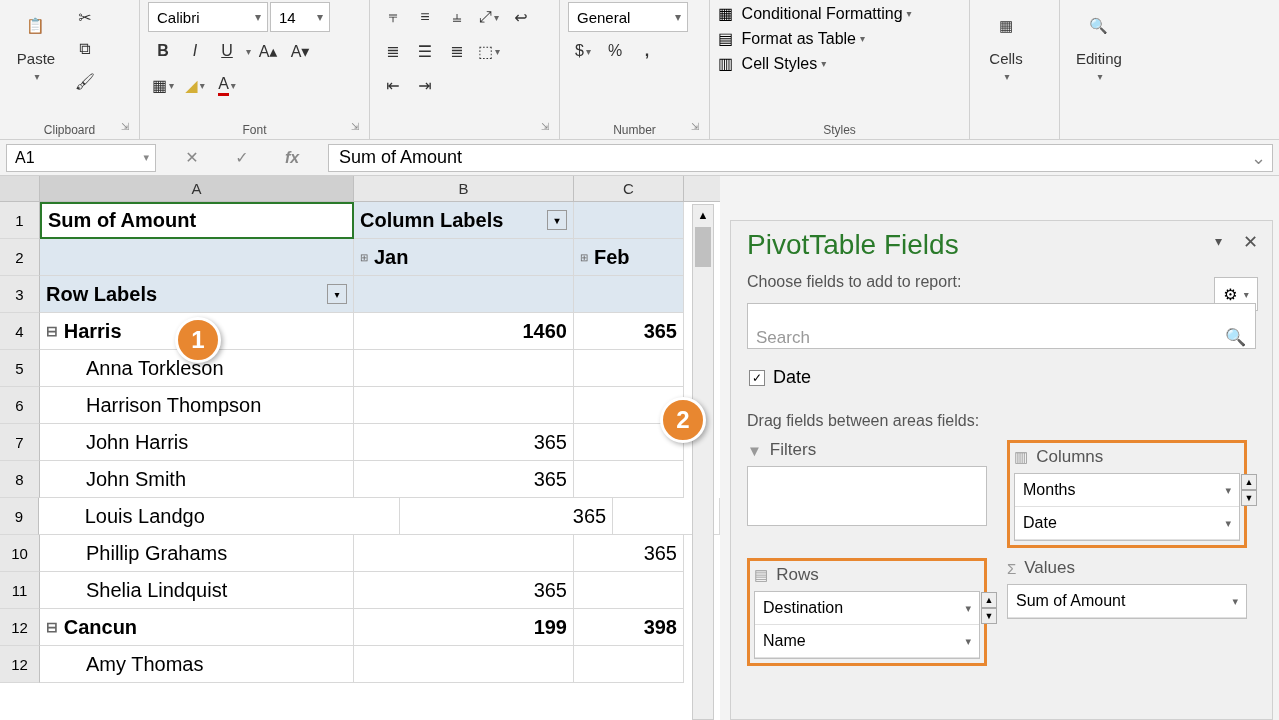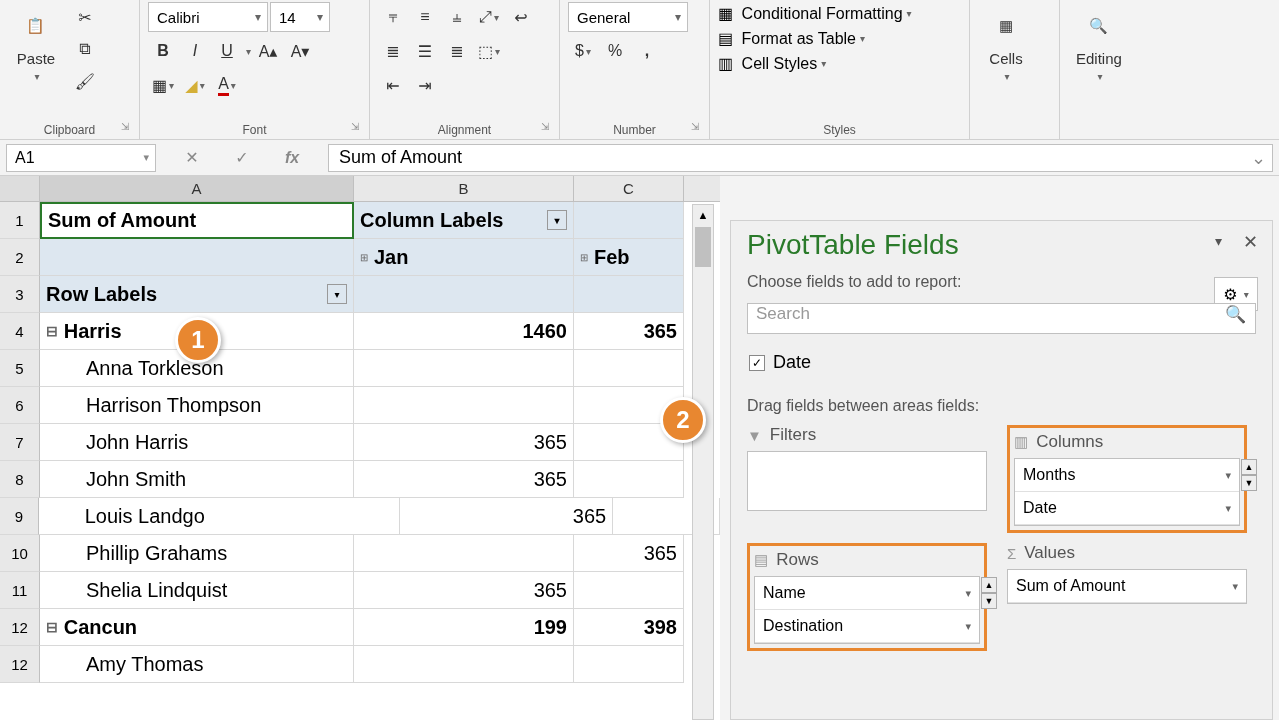--- a/index.html
+++ b/index.html
@@ -61,21 +61,21 @@
 .vscroll .up,.vscroll .dn{height:20px; display:flex;align-items:center;justify-content:center;font-size:11px;}
 .vscroll .thumb{ position:absolute; top:22px; left:2px;right:2px; height:40px; background:#c0c0c0;}
 
 
 .pane { position:absolute; top:220px; left:730px; right:6px; bottom:0; background:#f0f0f0; border:1px solid #d0d0d0; padding:8px 16px;}
 .pane-title { font-size:28px; color:#2a7a2a; font-weight:300; margin-bottom:6px;}
 .pane-close { position:absolute; top:10px; right:14px; font-size:18px; color:#555;}
 .pane-dd { position:absolute; top:12px; right:50px; font-size:14px; color:#555;}
 .pane-sub { font-size:16px; color:#555; margin:12px 0;}
 .gearbtn { position:absolute; right:14px; top:56px; width:44px;height:34px; border:1px solid #c0c0c0; background:#fff; display:flex;align-items:center;justify-content:center; gap:4px;}
-.search { height:31px; border:1px solid #c0c0c0; background:#fff; display:flex; align-items:flex-start; padding:0 8px; color:#999; font-size:17px; margin-bottom:12px; position:relative;}
+.search { height:46px; border:1px solid #c0c0c0; background:#fff; display:flex; align-items:flex-end; padding:0 8px; color:#999; font-size:17px; margin-bottom:12px; position:relative;}
 .search .mag{ position:absolute; right:8px;}
 .fieldrow { display:flex; align-items:center; gap:8px; padding:6px 2px; font-size:18px;}
 .chk { width:16px;height:16px; border:1px solid #888; display:inline-flex;align-items:center;justify-content:center; font-size:12px; background:#fff;}
 .dragmsg { font-size:16px; color:#555; margin:18px 0 10px 0;}
 .areas { display:flex; flex-wrap:wrap; gap:10px 20px;}
 .area { width:240px;}
 .area.hl { border:3px solid #e88730; padding:4px;}
 .area-title { font-size:17px; color:#555; display:flex; align-items:center; gap:8px; margin-bottom:6px;}
 .area-icon { color:#999; font-size:15px;}
 .area-list { background:#fff; border:1px solid #c0c0c0;}
@@ -158,21 +158,20 @@
         <div class="smallbtn">≣</div>
         <div class="smallbtn">☰</div>
         <div class="smallbtn">≣</div>
         <div class="smallbtn">⬚<span class="ddarrow">▾</span></div>
       </div>
       <div class="row">
         <div class="smallbtn">⇤</div>
         <div class="smallbtn">⇥</div>
       </div>
     </div>
-    <div class="rgroup-label">Alignment</div>
     <span class="rgroup-launcher">⇲</span>
   </div>
 
   <div class="rgroup" style="width:150px">
     <div class="rgroup-body" style="flex-direction:column;gap:4px">
       <div class="combo" style="width:120px">
           <span>General</span>
         </div>
       <div class="row">
         <div class="smallbtn">$<span class="ddarrow">▾</span></div>
@@ -397,22 +396,22 @@
             <div class="spinbtn">▼</div>
           </div>
       </div>
     </div>
     <div class="area hl">
       <div class="area-title">
           <span class="area-icon">▤</span>
           <span>Rows</span>
         </div>
       <div class="area-list" style="position:relative">
+        <div class="area-item">Destination</div>
         <div class="area-item">Name</div>
-        <div class="area-item">Destination</div>
         <div class="spin">
             <div class="spinbtn">▲</div>
             <div class="spinbtn">▼</div>
           </div>
       </div>
     </div>
     <div class="area">
       <div class="area-title">
           <span class="area-icon">Σ</span>
           <span>Values</span>

